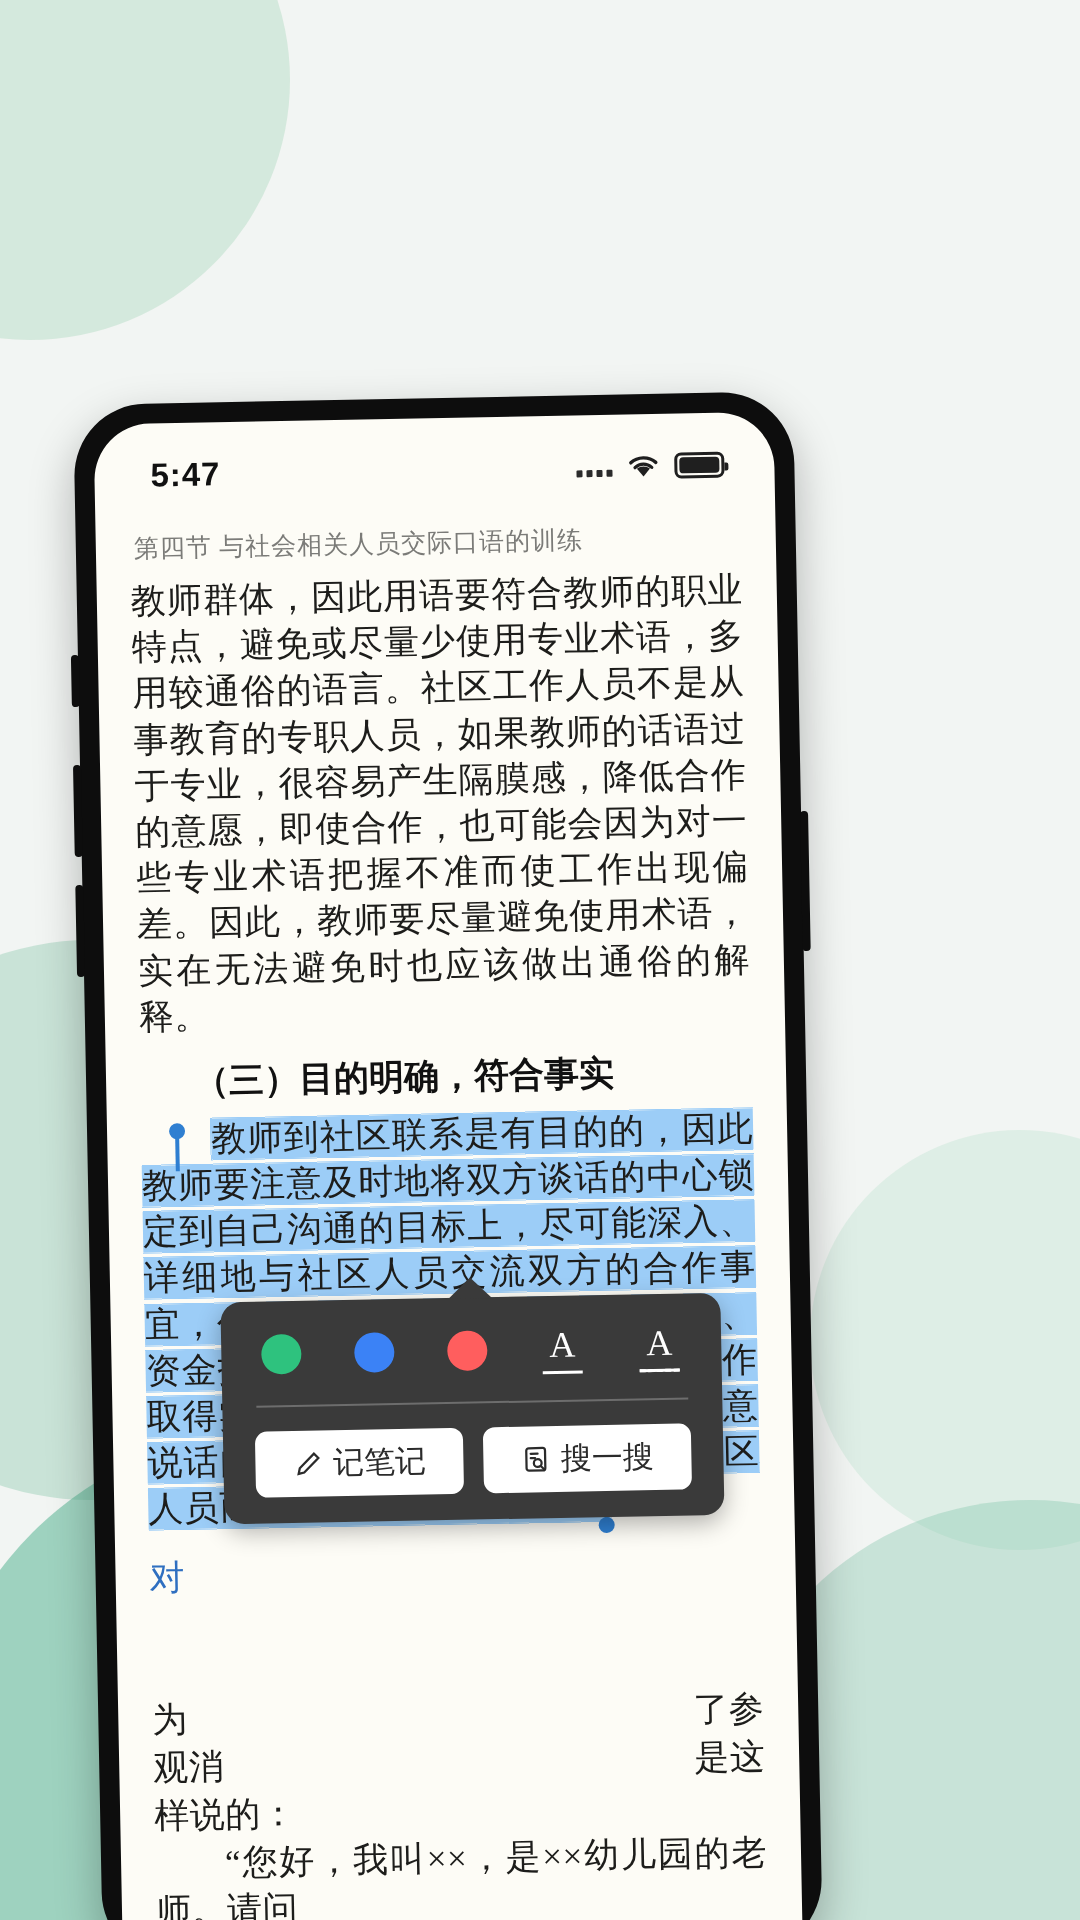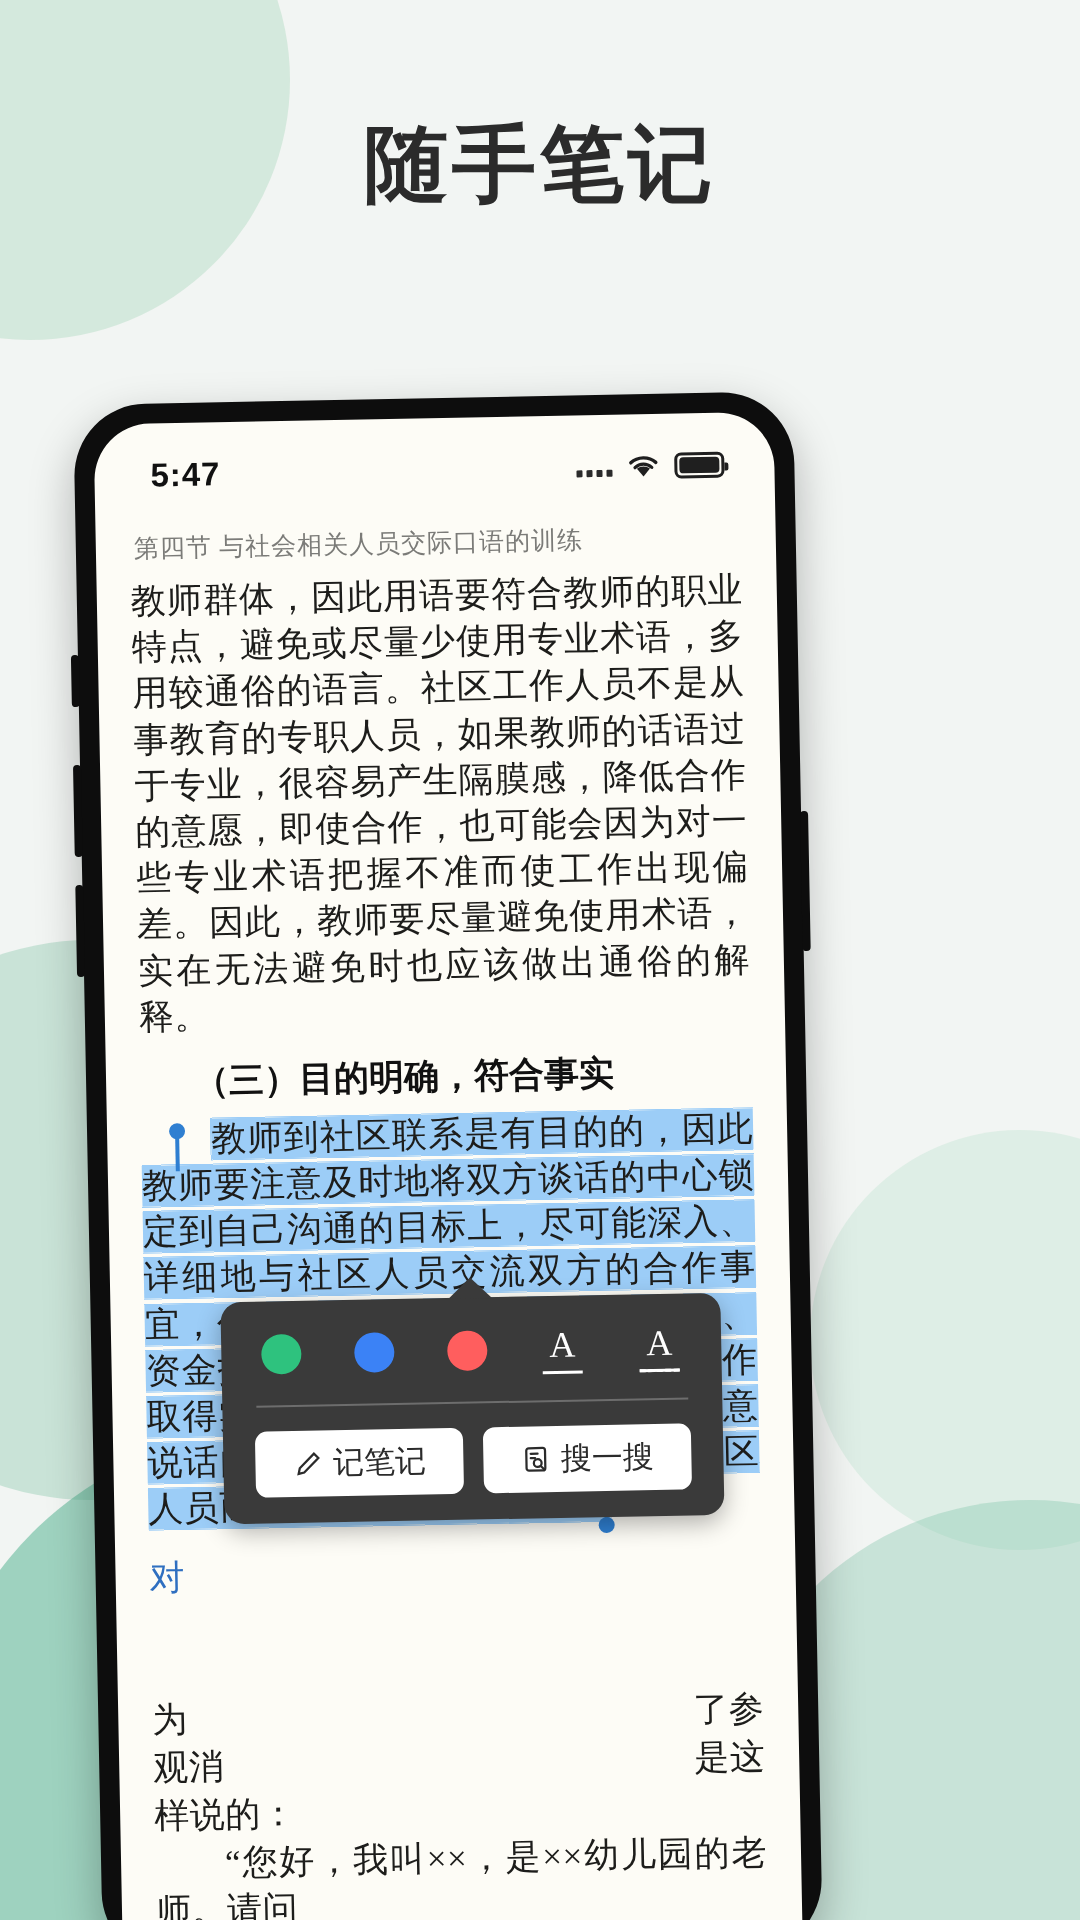--- a/index.html
+++ b/index.html
@@ -189,21 +189,20 @@
 </head>
 <body>
 
 <div class="blob blob-1"></div>
 <div class="blob blob-5"></div>
 <div class="blob blob-2"></div>
 <div class="blob blob-4"></div>
 <div class="blob blob-3"></div>
 
 <div class="headings">
-  <div class="title">随手笔记</div>
 </div>
 
 <div class="phone">
   <div class="phone-btn btn-mute"></div>
   <div class="phone-btn btn-vol-u"></div>
   <div class="phone-btn btn-vol-d"></div>
   <div class="phone-btn btn-power"></div>
 
   <div class="screen">
 

